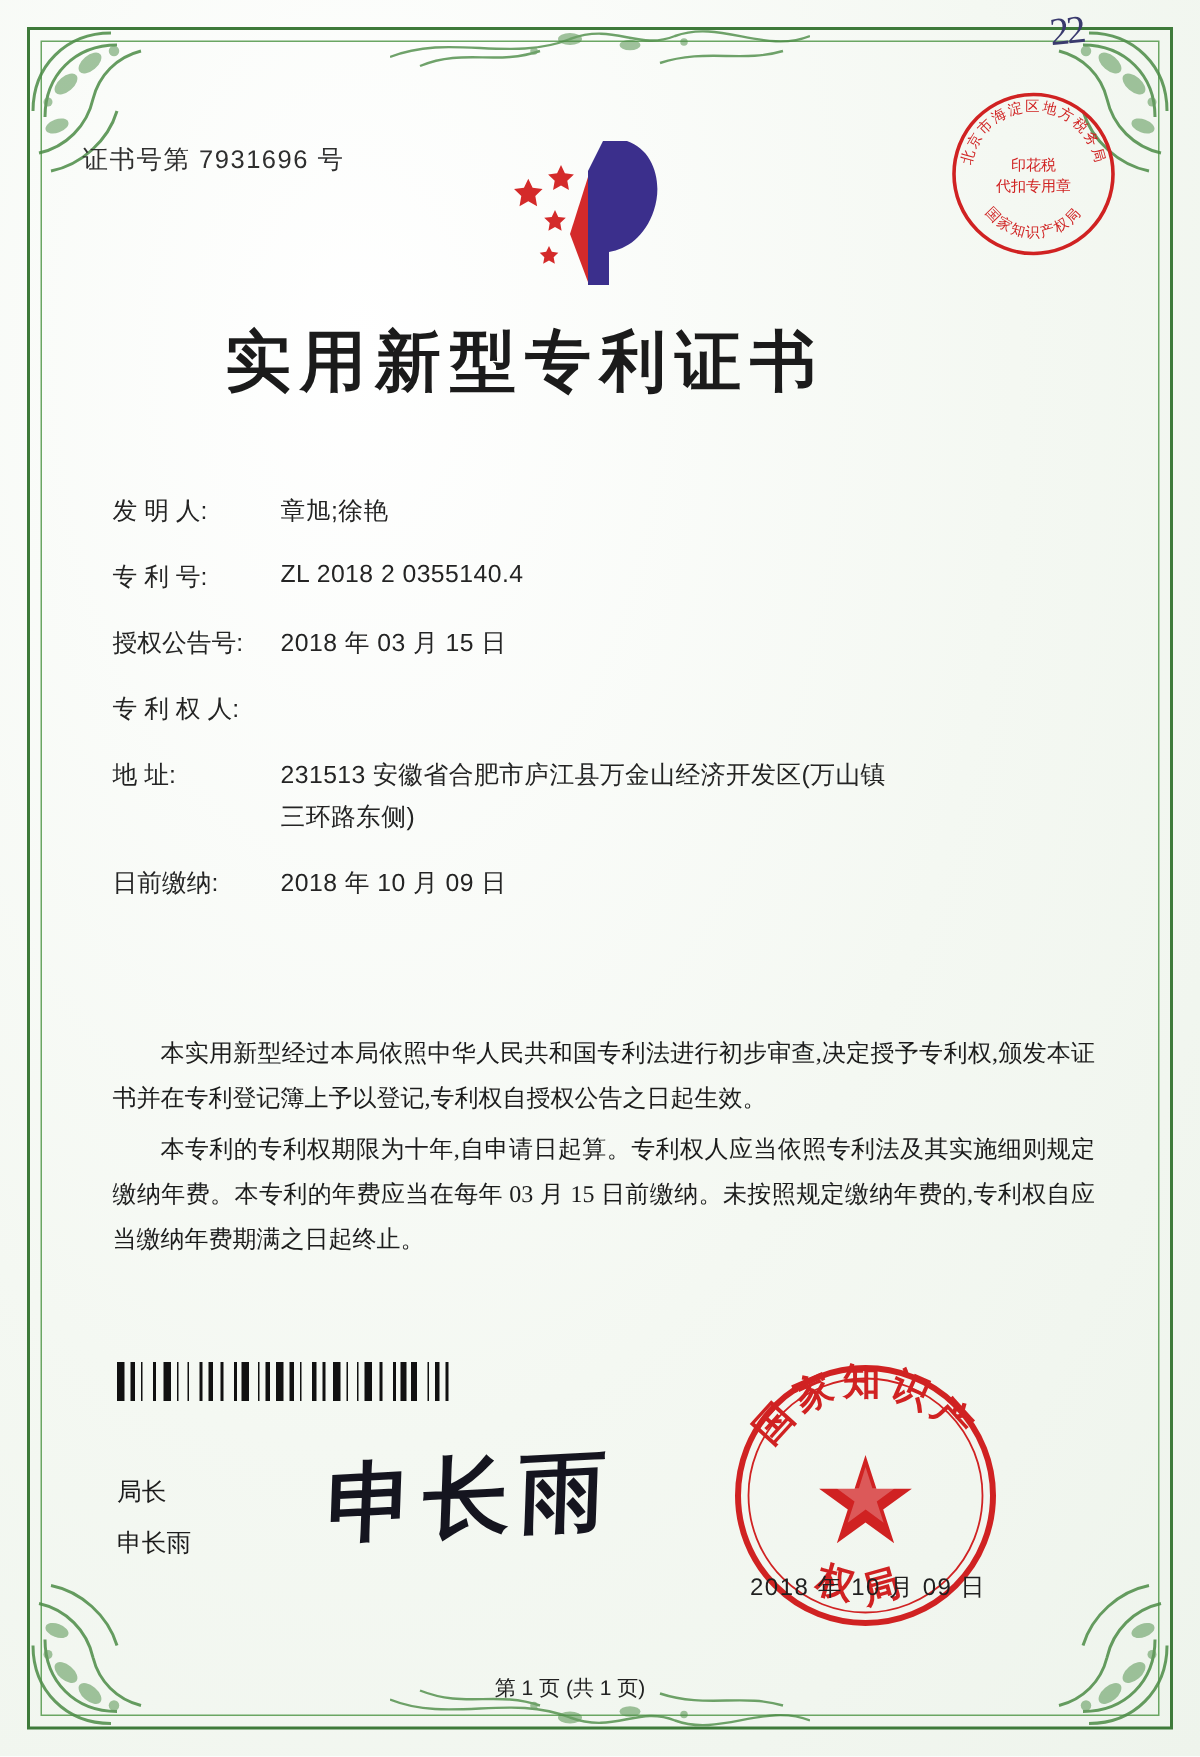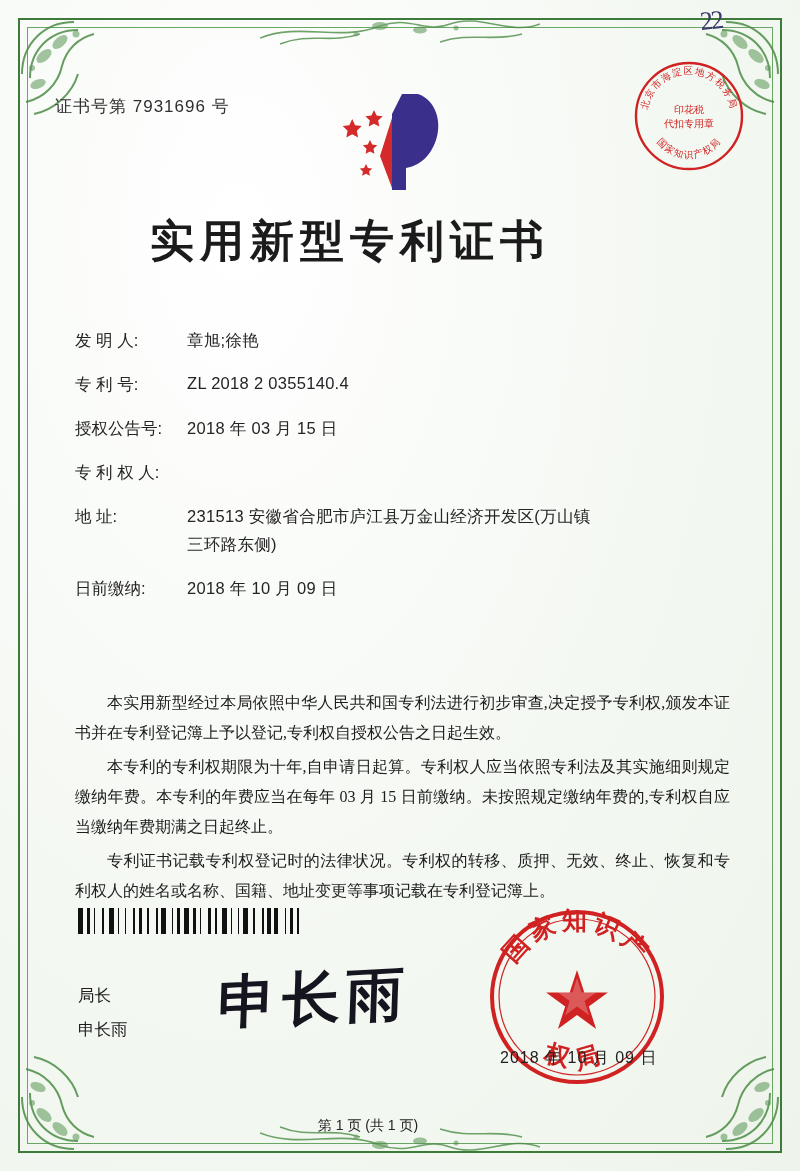--- a/index.html
+++ b/index.html
@@ -227,21 +227,21 @@
     top: 1048px;
     font-family: "Liberation Sans", sans-serif;
     font-size: 16px;
     color: #1f1f1f;
     letter-spacing: 1px;
   }
 
   
   .footer {
     position: absolute;
-    left: 0;
+    left: 12px;
     bottom: 36px;
     width: 736px;
     text-align: center;
     font-family: "Liberation Sans", sans-serif;
     font-size: 14px;
     color: #222;
   }
 </style>
 </head>
 <body>
@@ -404,21 +404,20 @@
       <div class="pub-left">
         <div class="field-label">日前缴纳:</div>
         <div class="field-value">2018 年 10 月 09 日</div>
       </div>
     </div>
   </div>
 
   <div class="body-text">
     <p>本实用新型经过本局依照中华人民共和国专利法进行初步审查,决定授予专利权,颁发本证书并在专利登记簿上予以登记,专利权自授权公告之日起生效。</p>
     <p>本专利的专利权期限为十年,自申请日起算。专利权人应当依照专利法及其实施细则规定缴纳年费。本专利的年费应当在每年 03 月 15 日前缴纳。未按照规定缴纳年费的,专利权自应当缴纳年费期满之日起终止。</p>
-    <p>专利证书记载专利权登记时的法律状况。专利权的转移、质押、无效、终止、恢复和专利权人的姓名或名称、国籍、地址变更等事项记载在专利登记簿上。</p>
   </div>
 
   <div class="barcode" id="barcode">
       <div class="bar" style="left: 0px; width: 4.8px;"></div>
       <div class="bar" style="left: 8.6px; width: 3.2px;"></div>
       <div class="bar" style="left: 15.6px; width: 1.6px;"></div>
       <div class="bar" style="left: 24.2px; width: 1.6px;"></div>
       <div class="bar" style="left: 31.2px; width: 4.8px;"></div>
       <div class="bar" style="left: 39.8px; width: 1.6px;"></div>
       <div class="bar" style="left: 46.8px; width: 1.6px;"></div>

